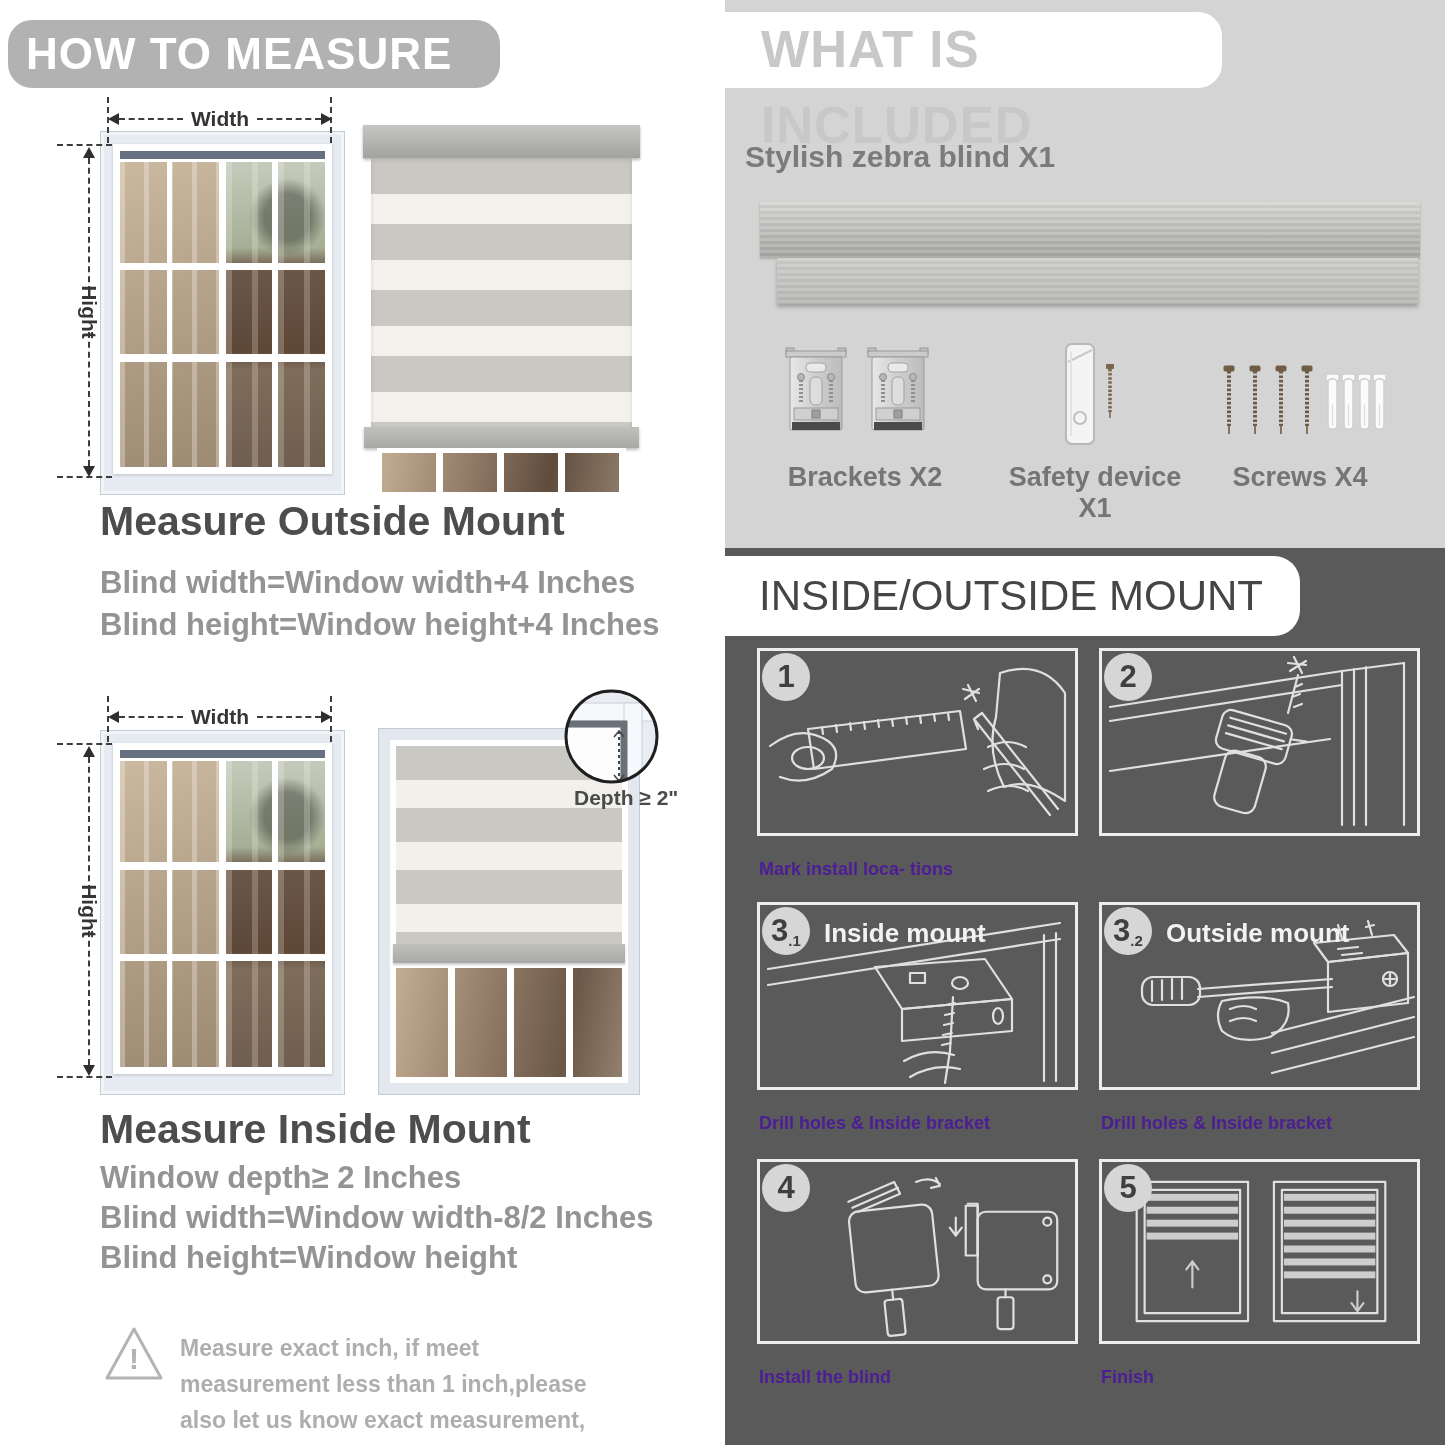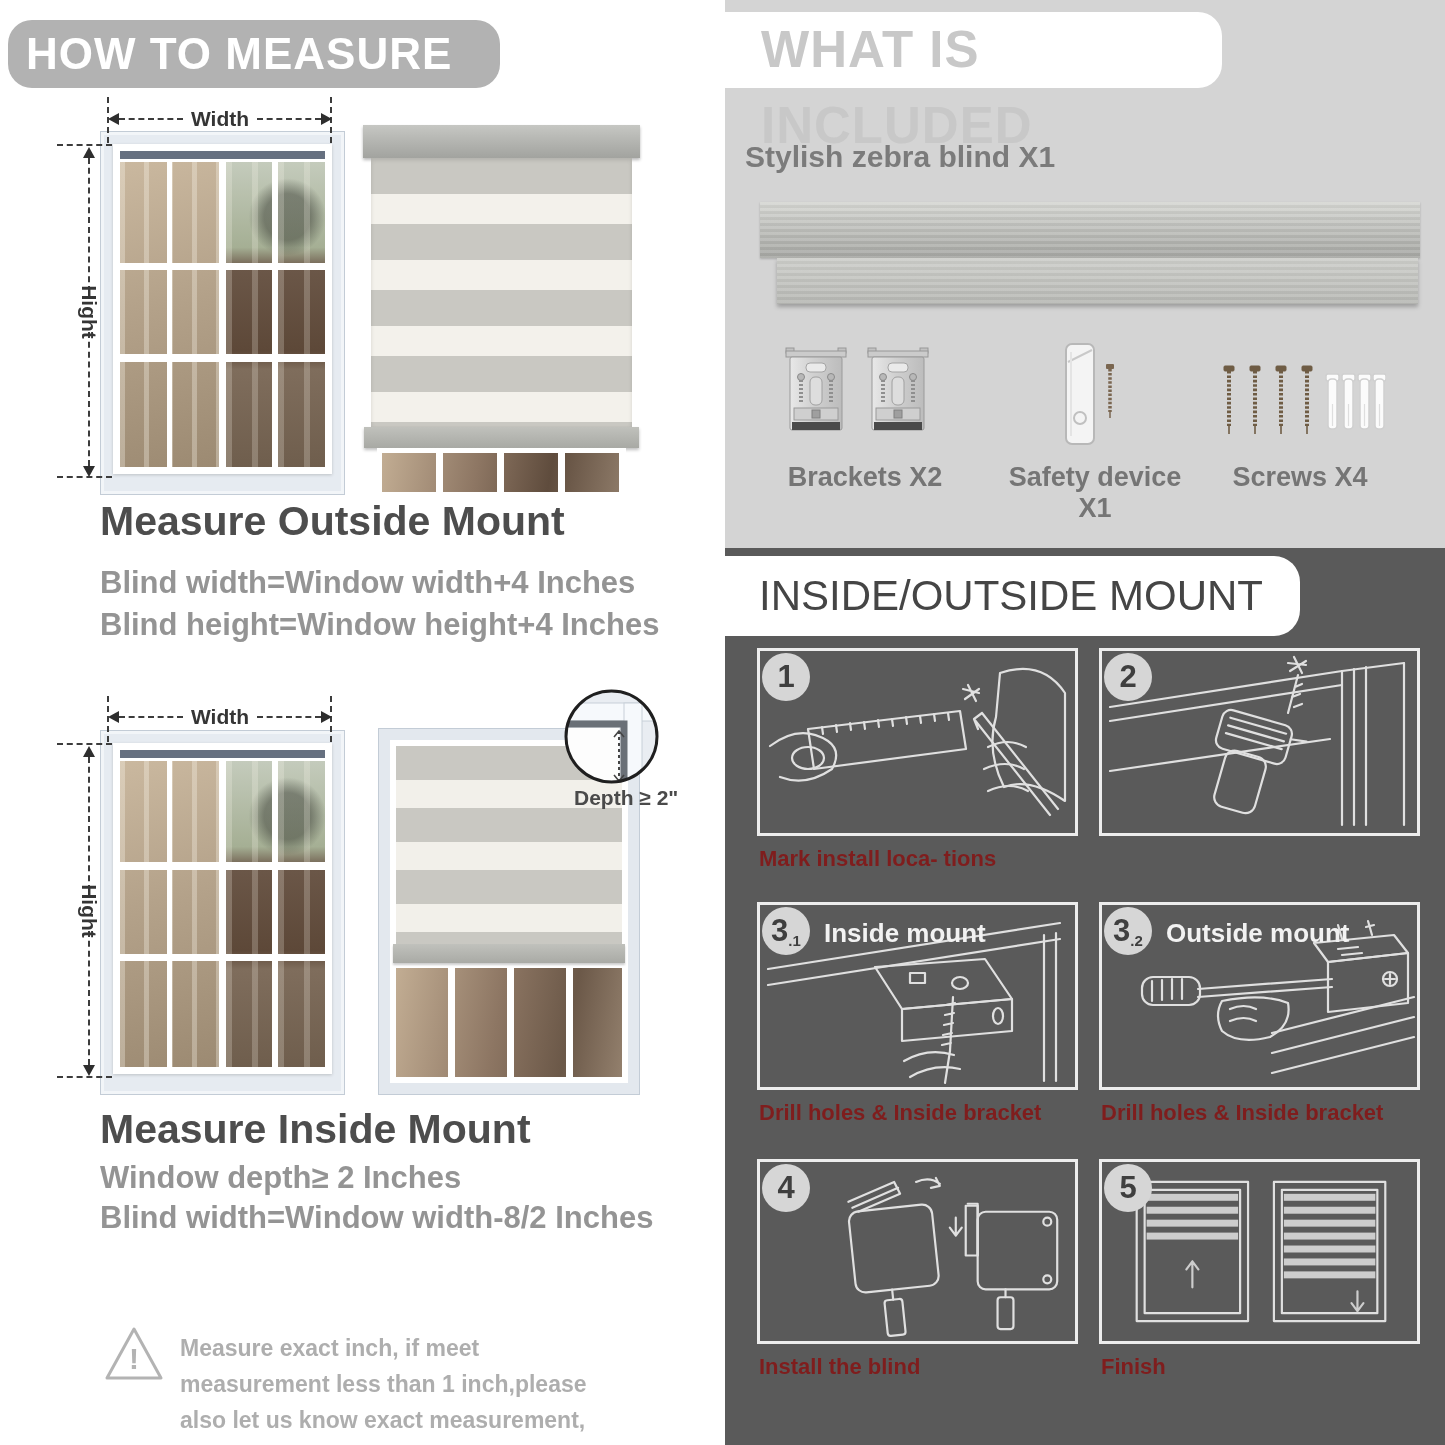--- a/index.html
+++ b/index.html
@@ -90,21 +90,21 @@
 
   .h3-block{left:725px;top:556px;width:575px;height:80px;background:#ffffff;border-radius:0 26px 26px 0;}
   .h3-text{display:block;padding-left:34px;line-height:80px;font-size:42px;font-weight:normal;color:#454545;}
 
   .panel{border:3px solid #ededed;box-sizing:border-box;}
   .badge{position:absolute;left:2px;top:2px;width:48px;height:48px;border-radius:50%;background:#d6d6d6;
          display:flex;align-items:flex-start;justify-content:center;}
   .badge .num{font-size:31px;font-weight:bold;color:#3f3f3f;line-height:48px;}
   .badge .sub{font-size:15px;font-weight:bold;color:#3f3f3f;line-height:48px;padding-top:10px;}
   .ptitle{position:absolute;left:64px;top:13px;font-size:26px;font-weight:bold;color:#f2f2f2;}
-  .caption{font-size:22px;font-weight:bold;color:#7f1d1d;}
+  .caption{font-size:18px;font-weight:bold;color:#4c1d95;margin-top:13px;}
   .lineart{stroke:#e0e0e0;stroke-width:2.2;fill:none;stroke-linecap:round;stroke-linejoin:round;}
 </style>
 </head>
 <body>
 
 <div class="canvas">
 
   <div class="abs h1-block">
     <span class="h1-text">HOW TO MEASURE</span>
   </div>
@@ -201,20 +201,21 @@
       <line x1="57" y1="44" x2="57" y2="96" stroke="#444" stroke-width="2" stroke-dasharray="3,3"></line>
       <path d="M52,50 l5,-6 l5,6 M52,88 l5,6 l5,-6" stroke="#444" stroke-width="1.6" fill="none"></path>
     </g>
     <circle cx="49.5" cy="49.5" r="45.5" fill="none" stroke="#1f1f1f" stroke-width="3"></circle>
   </svg>
   <div class="abs depth-lbl" style="left:574px;top:786px;">Depth ≥ 2"</div>
 
   <div class="abs sec-title" style="left:100px;top:1106px;">Measure Inside Mount</div>
   <div class="abs sec-line" style="left:100px;top:1160px;">Window depth≥ 2 Inches</div>
   <div class="abs sec-line" style="left:100px;top:1200px;">Blind width=Window width-8/2 Inches</div>
+  <div class="abs sec-line" style="left:100px;top:1240px;">Blind height=Window height</div>
 
   <svg class="abs" style="left:103px;top:1325px;" width="62" height="58" viewBox="0 0 62 58">
     <path d="M31,4 L58,53 L4,53 Z" fill="none" stroke="#b3b3b3" stroke-width="3" stroke-linejoin="round"></path>
     <text x="31" y="44" text-anchor="middle" font-family="Liberation Sans, sans-serif" font-size="30" font-weight="bold" fill="#b3b3b3">!</text>
   </svg>
   <div class="abs warn-text" style="left:180px;top:1330px;">Measure exact inch, if meet measurement less than 1 inch,please also let us know exact measurement, please do not leave it</div>
 
   <div class="abs r-light"></div>
   <div class="abs r-dark"></div>
 

